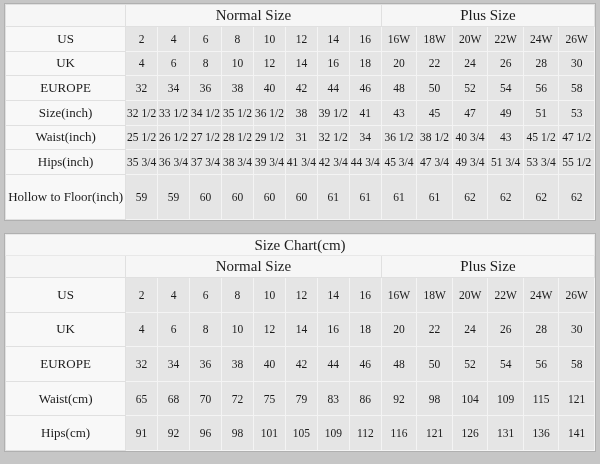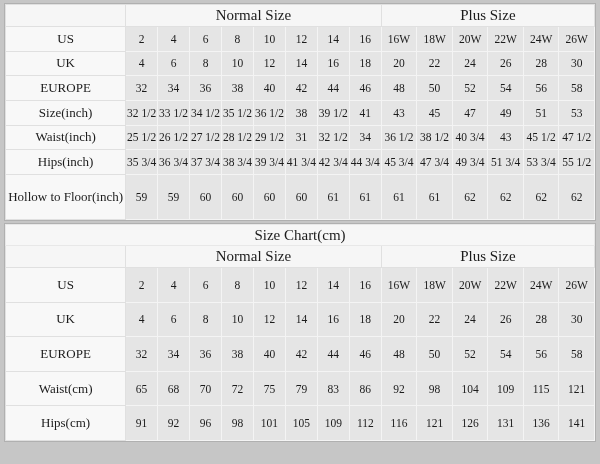--- a/index.html
+++ b/index.html
@@ -13,21 +13,21 @@
     overflow: hidden;
   }
   .chart-wrap {
     position: absolute;
     left: 4px;
     width: 592px;
     border: 1px solid #b0b0b0;
     background: #f7f7f7;
   }
   #table-inch { top: 3px;  height: 218px; }
-  #table-cm   { top: 223px; height: 219px; }
+  #table-cm   { top: 233px; height: 219px; }
 
   table.size-table {
     width: 100%;
     height: 100%;
     border-collapse: collapse;
     table-layout: fixed;
   }
   .size-table th, .size-table td {
     padding: 0;
     font-weight: normal;

